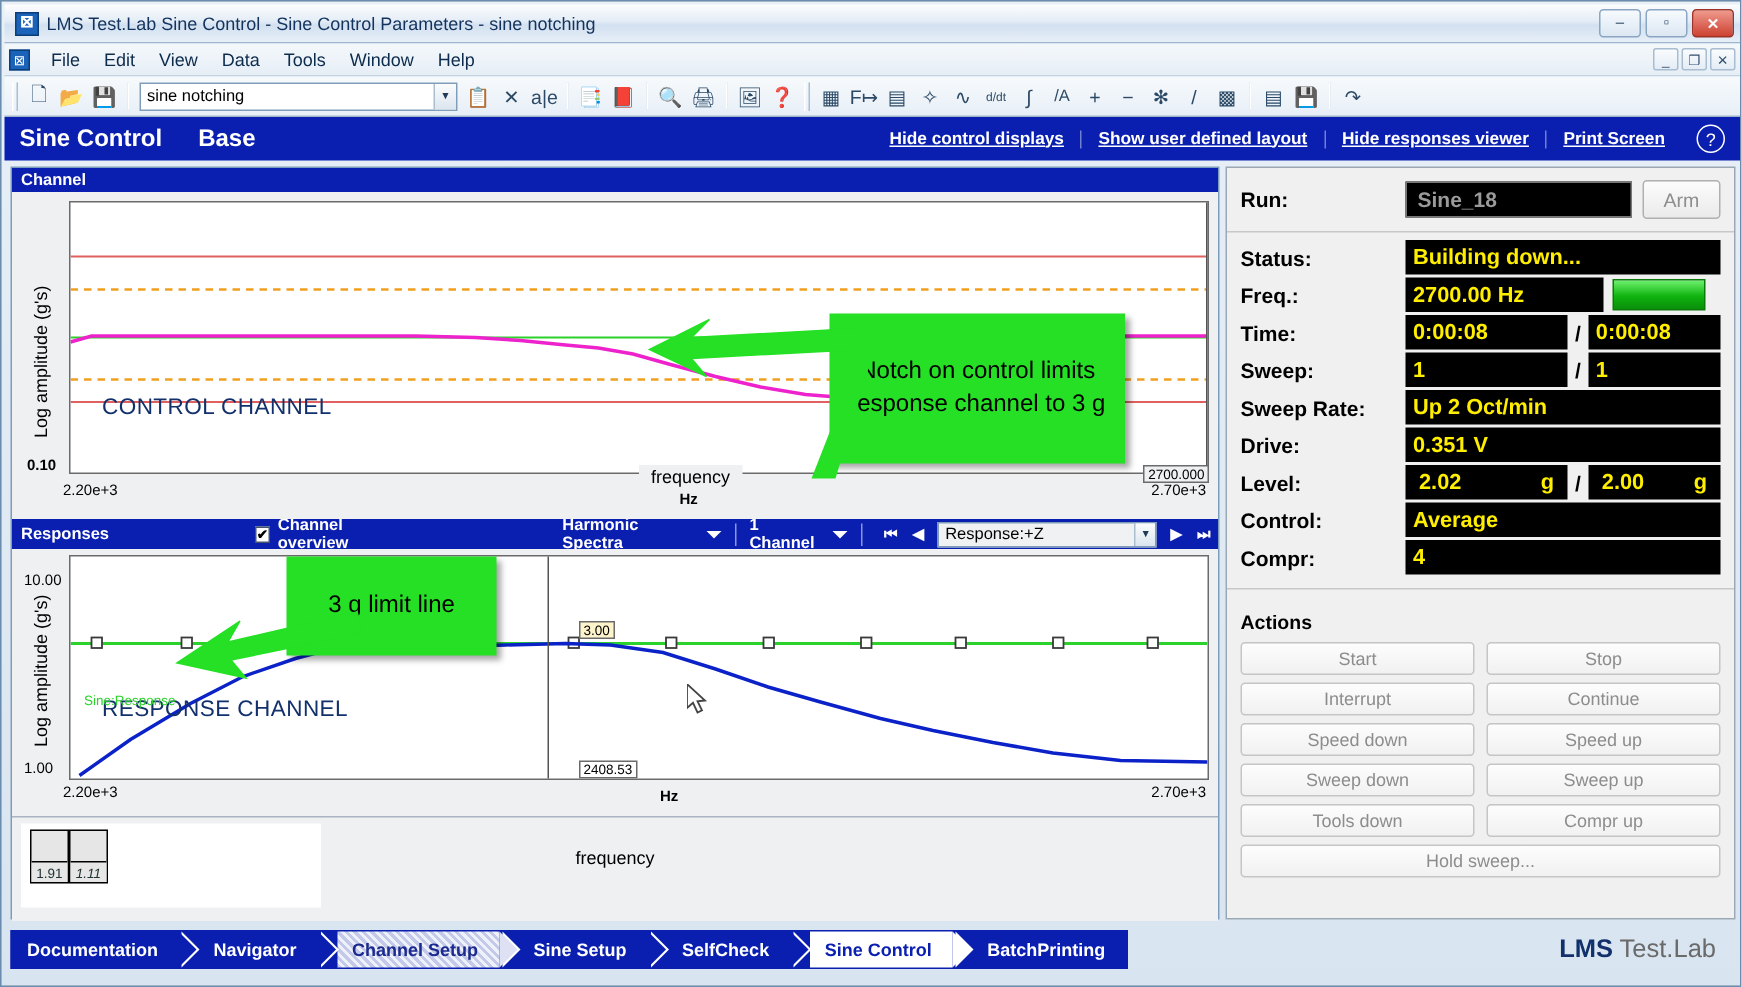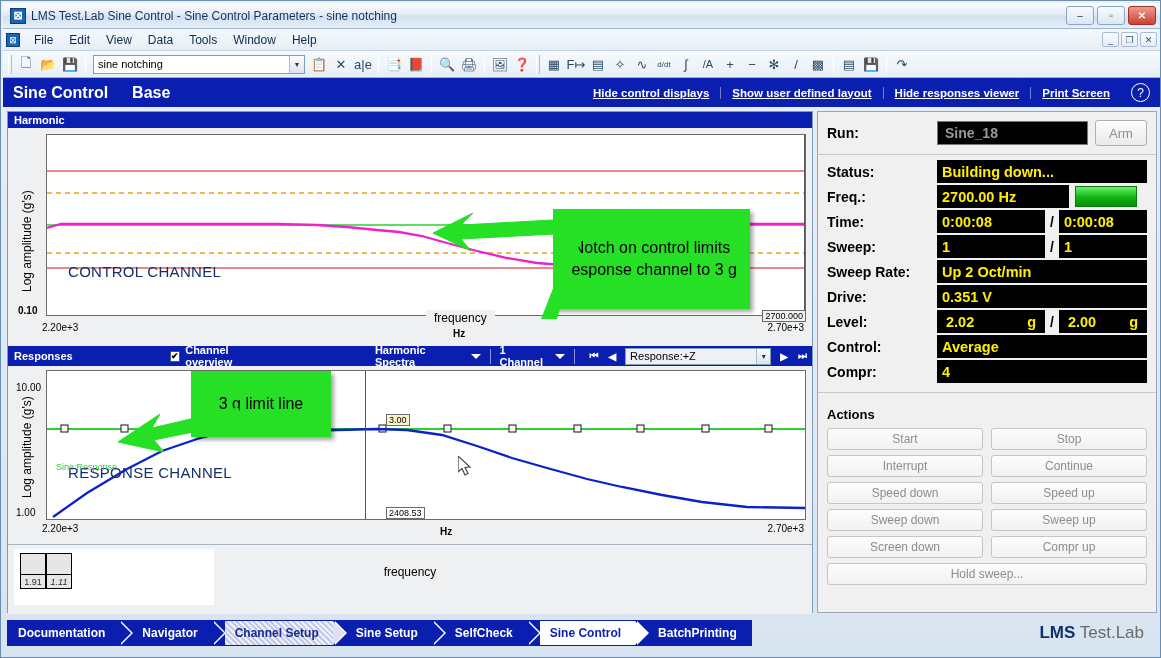--- a/index.html
+++ b/index.html
@@ -345,21 +345,21 @@
       <div class="hdr-link">Hide control displays</div>
       <div class="hdr-link">Show user defined layout</div>
       <div class="hdr-link">Hide responses viewer</div>
       <div class="hdr-link last">Print Screen</div>
       <div class="help-circle">?</div>
     </div>
   </div>
 
   <div class="leftpanel">
 
-    <div class="panel-title">Harmonic</div>
+    <div class="panel-title">Channel</div>
 
     <div class="control-area">
       <div class="yaxis-title" style="left:12px; top:34px; height:130px;">Log amplitude (g's)</div>
       <div class="axis-lbl" style="left:10px; top:177px;font-weight:bold;">0.10</div>
       <div class="axis-lbl" style="left:34px; top:194px;">2.20e+3</div>
       <div class="axis-lbl" style="right:8px; top:194px;">2.70e+3</div>
 
       <div class="chart-box" style="left:38px; top:6px; right:6px; height:182px;">
         <svg width="100%" height="100%" viewBox="0 0 758 180" preserveAspectRatio="none">
           <line x1="0" y1="36" x2="758" y2="36" stroke="#e06060" stroke-width="1.4"></line>
@@ -519,21 +519,21 @@
     <div class="actions-title">Actions</div>
     <div class="act-grid">
       <div class="act-btn">Start</div>
       <div class="act-btn">Stop</div>
       <div class="act-btn">Interrupt</div>
       <div class="act-btn">Continue</div>
       <div class="act-btn">Speed down</div>
       <div class="act-btn">Speed up</div>
       <div class="act-btn">Sweep down</div>
       <div class="act-btn">Sweep up</div>
-      <div class="act-btn">Screen down</div>
+      <div class="act-btn">Tools down</div>
       <div class="act-btn">Compr up</div>
       <div class="act-btn full">Hold sweep...</div>
     </div>
   </div>
 
   <svg class="cursorarrow" style="left:420px; top:210px;" width="160" height="110" viewBox="0 0 160 110">
     <polygon points="150,8 40,14 52,2 12,22 50,40 40,28 152,22" fill="#25e025" stroke="#25e025" stroke-width="1"></polygon>
     <polygon points="156,16 120,108 136,108 160,28" fill="#25e025"></polygon>
   </svg>
   <div class="callout" style="left:552px; top:208px; width:197px; height:100px;">Notch on control limits response channel to 3 g</div>

